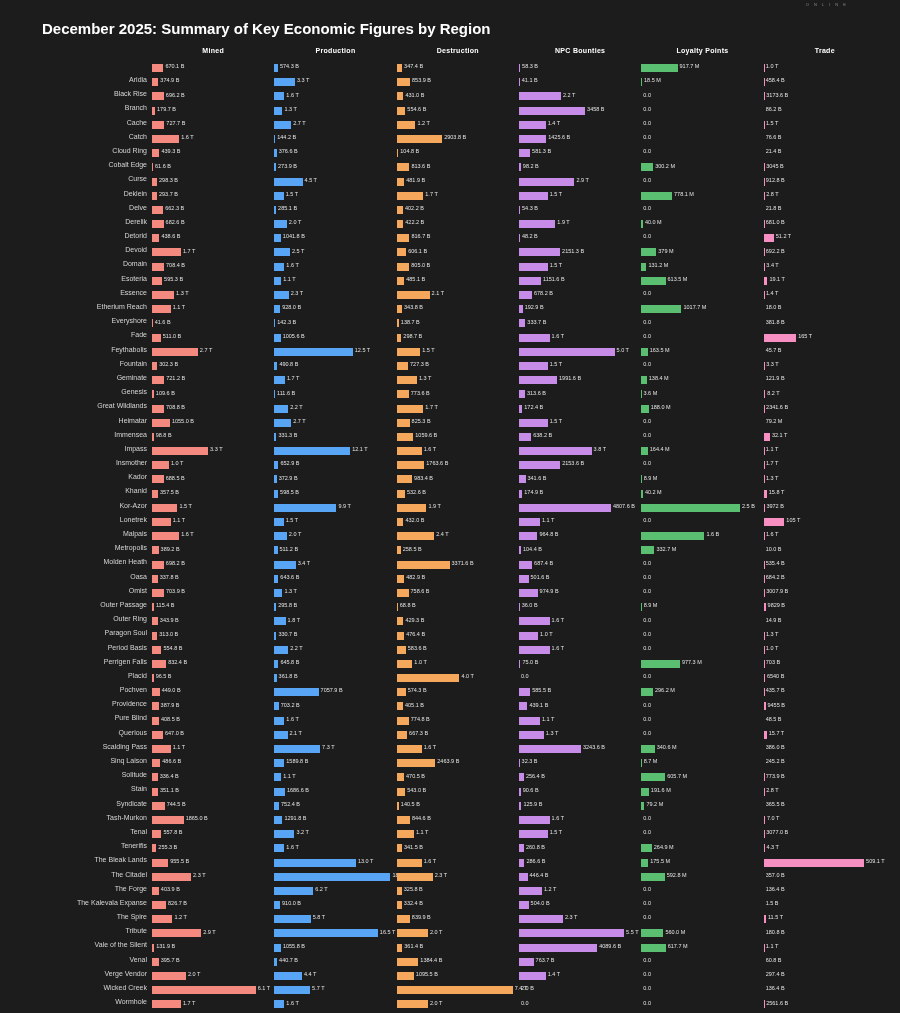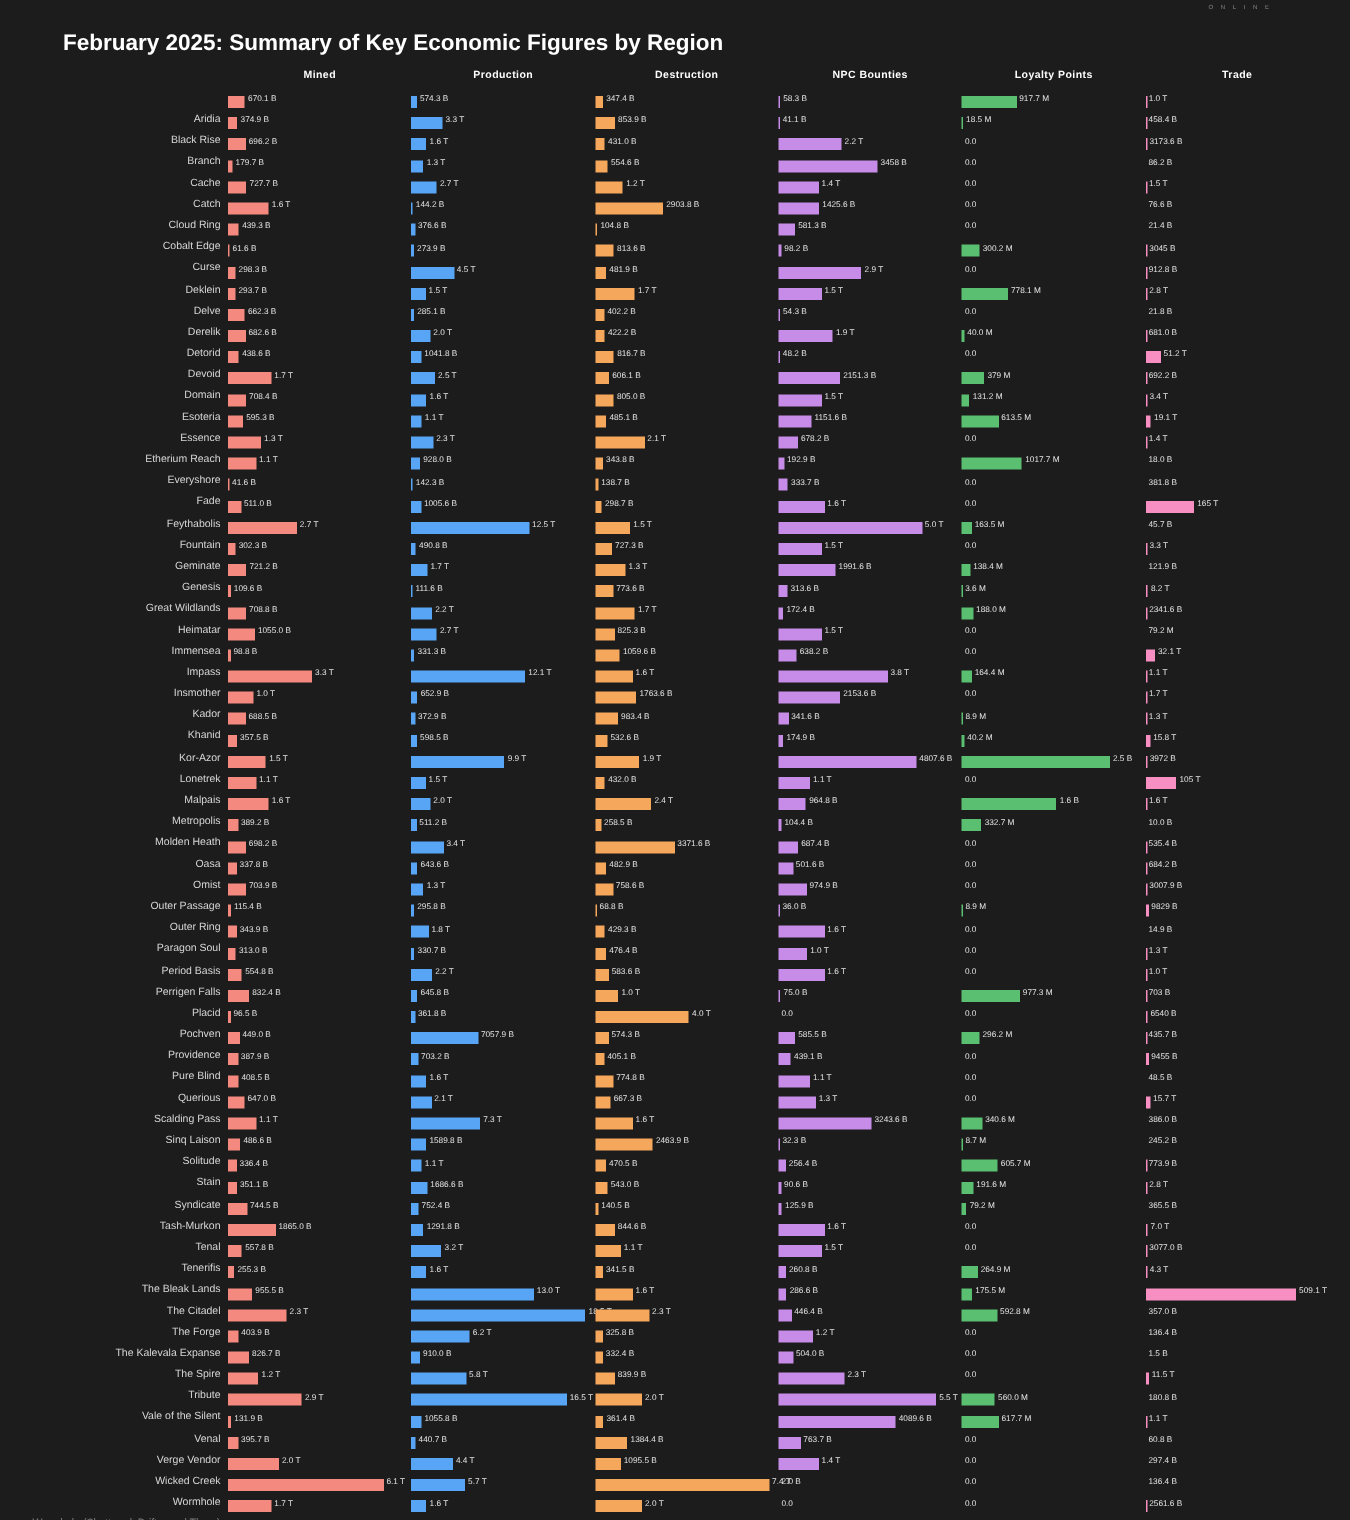--- a/index.html
+++ b/index.html
@@ -75,21 +75,21 @@
     white-space:nowrap;
   }
 </style>
 </head>
 <body>
 
 <div class="topbar">
   <div class="brand">O N L I N E</div>
 </div>
 
-<h1 class="title">February 2025: Summary of Key Economic Figures by Region</h1>
+<h1 class="title">December 2025: Summary of Key Economic Figures by Region</h1>
 
 <div class="chart-wrap">
   <div class="panels" id="panels">
     <div class="labelcol" id="labelcol">
       <div class="hdr"></div>
     <div class="rowlabel">Aridia</div>
         <div class="rowlabel">Black Rise</div>
         <div class="rowlabel">Branch</div>
         <div class="rowlabel">Cache</div>
         <div class="rowlabel">Catch</div>

